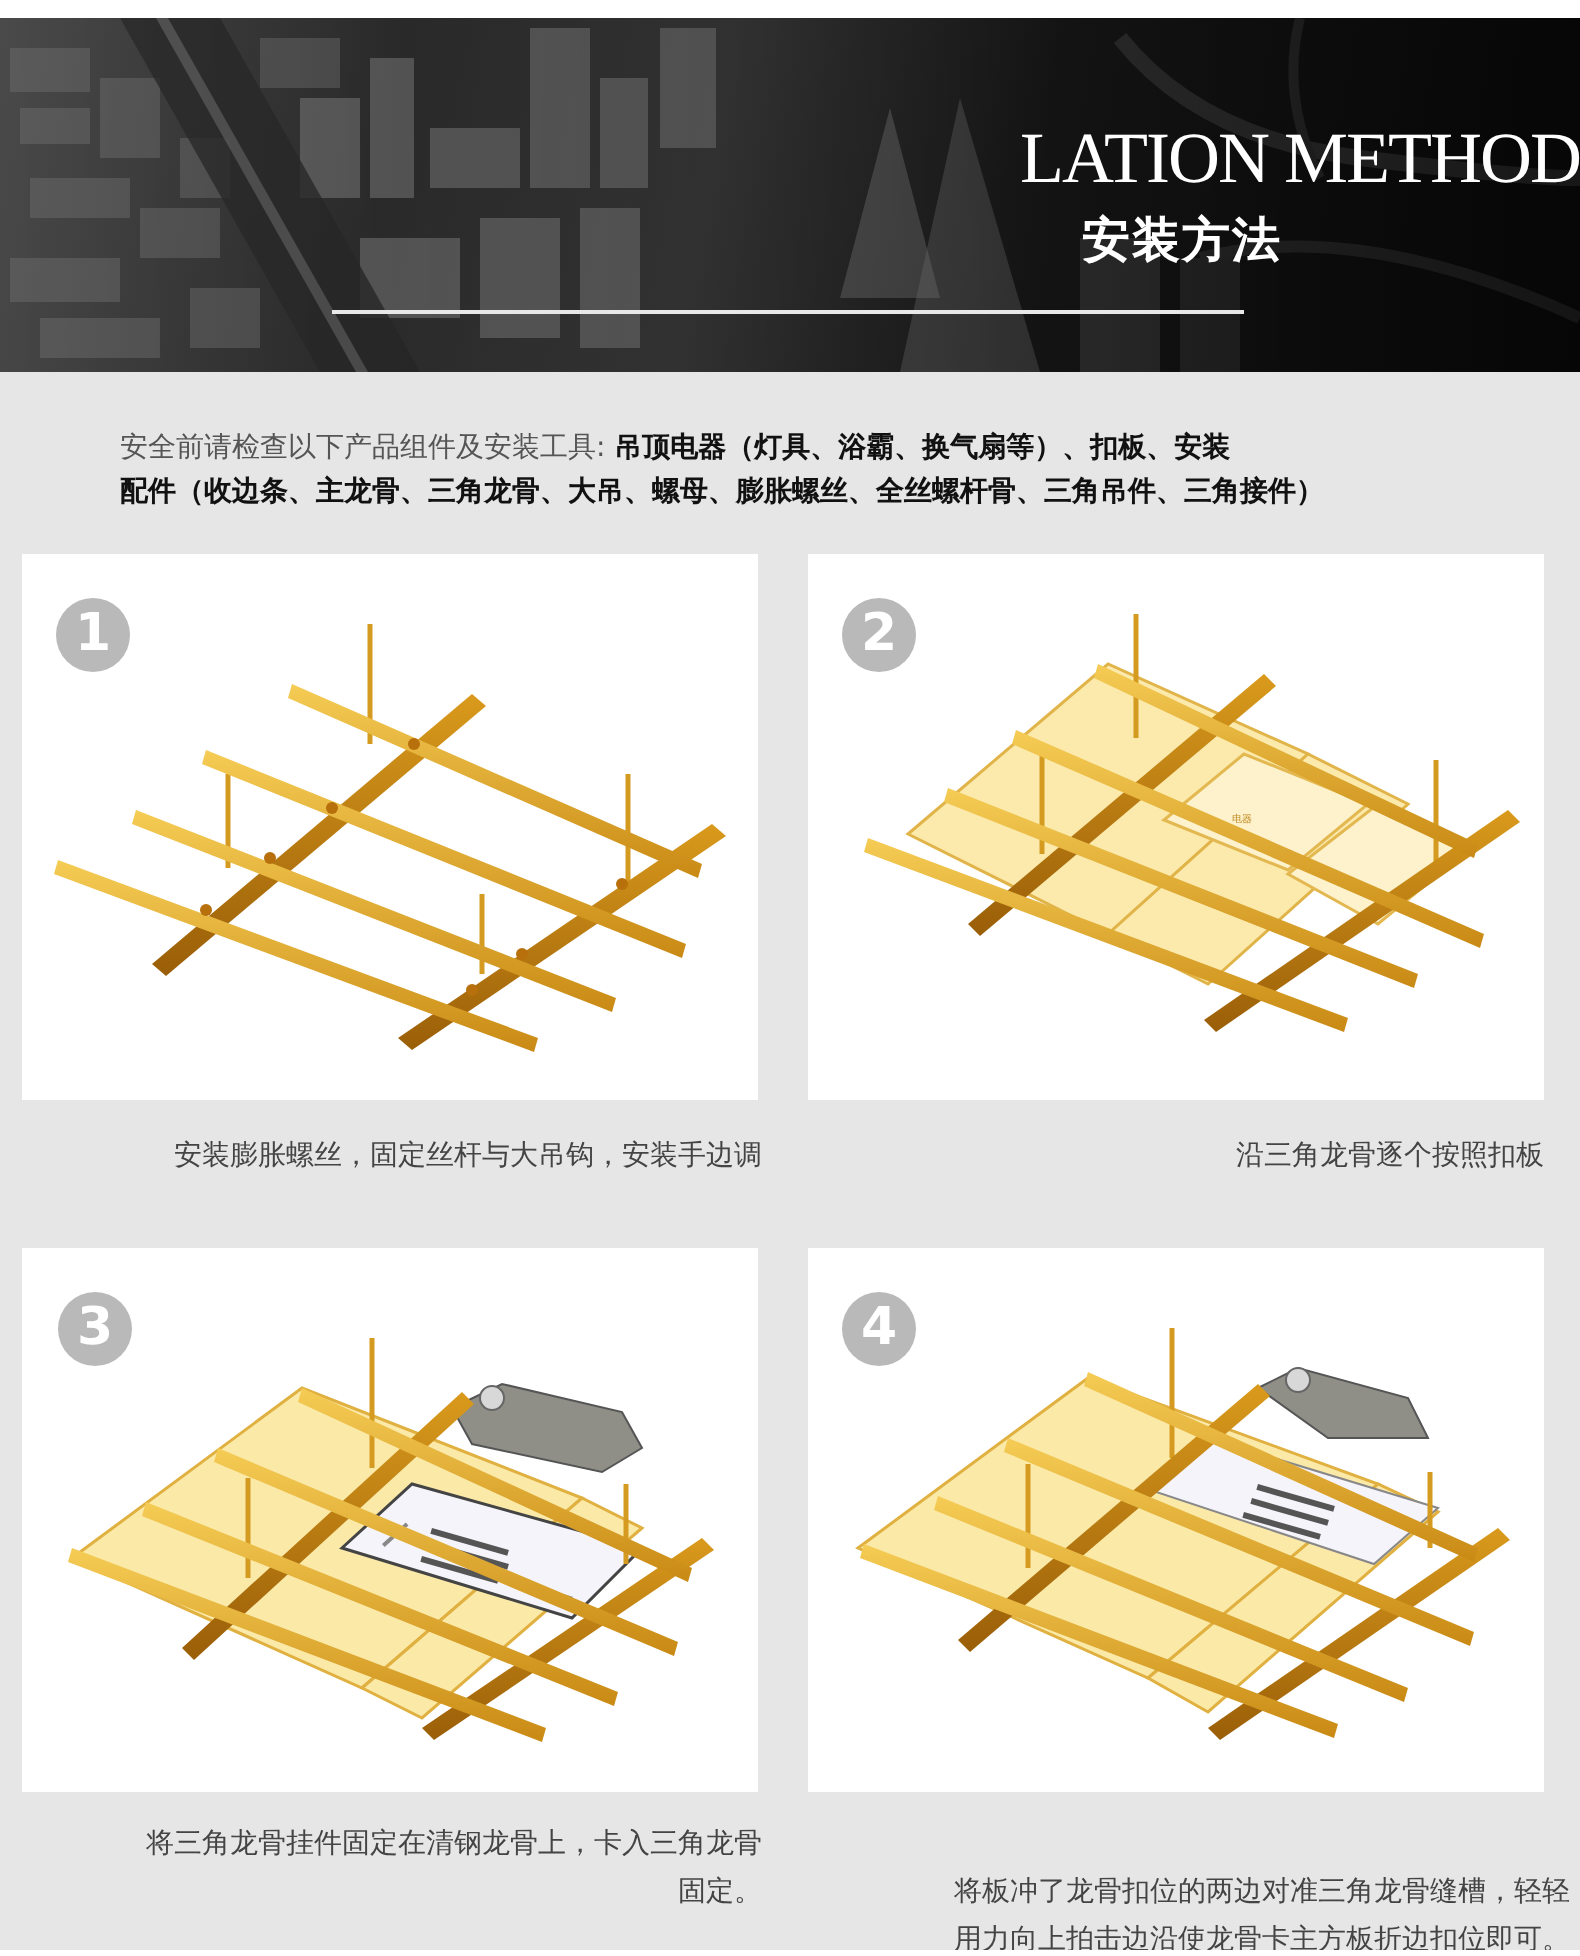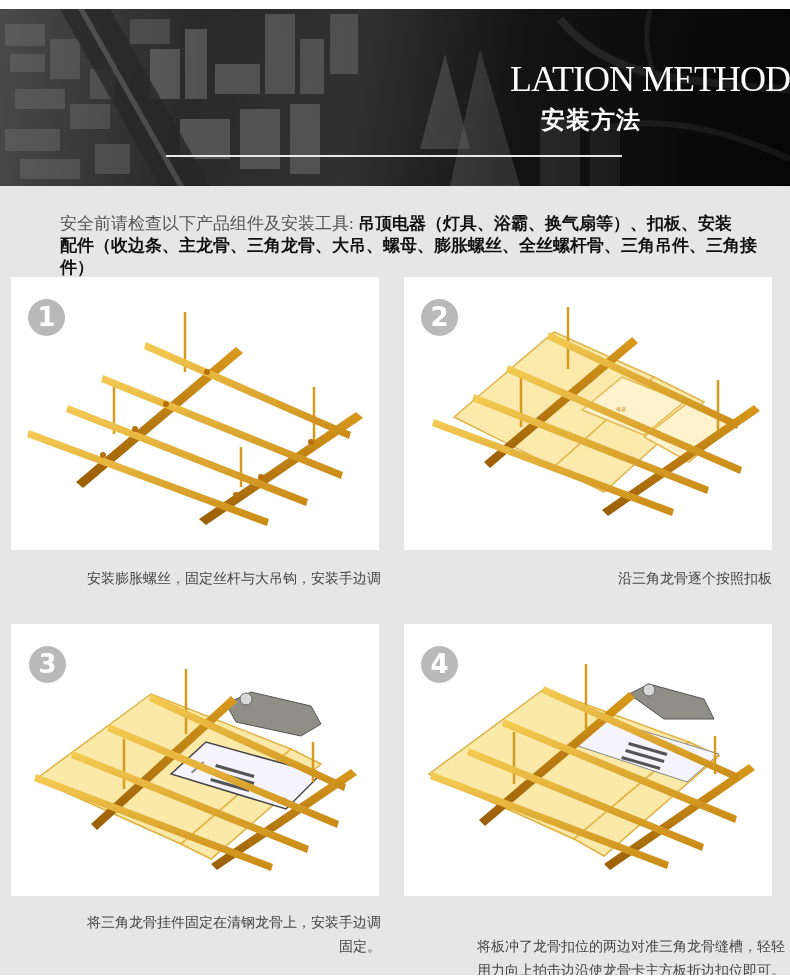--- a/index.html
+++ b/index.html
@@ -11,21 +11,21 @@
   .hero { position: absolute; left: 0; top: 9px; width: 790px; height: 177px; overflow: hidden;
           background: linear-gradient(100deg, #4a4a4a 0%, #2e2e2e 25%, #3c3c3c 45%, #1c1c1c 65%, #0f0f0f 100%); }
   .hero svg.bg { position: absolute; left: 0; top: 0; }
   .hero-title { position: absolute; left: 0; width: 790px; top: 49px; text-align: right;
                 font-family: "Liberation Serif", "DejaVu Serif", serif; font-size: 36px; color: #ffffff;
                 letter-spacing: -1px; }
   .hero-subtitle { position: absolute; left: 0; width: 641px; top: 95px; text-align: right;
                    font-size: 24px; font-weight: bold; color: #ffffff; letter-spacing: 1px; }
   .hero-rule { position: absolute; left: 166px; top: 146px; width: 456px; height: 2px; background: #e8e8e8; }
 
-  .intro { position: absolute; left: 60px; top: 213px; width: 720px; font-size: 17px; line-height: 22px; color: #222; font-family: Liberation Serif, serif; }
+  .intro { position: absolute; left: 60px; top: 213px; width: 720px; font-size: 14px; line-height: 22px; color: #222; }
   .intro .muted { color: #555; }
   .intro .strong { color: #111; font-weight: bold; }
 
   .card { position: absolute; background: #ffffff; }
   .badge { position: absolute; width: 37px; height: 37px; border-radius: 50%; background: #b9b9b9;
            color: #fff; font-size: 26px; font-weight: bold; text-align: center; line-height: 37px; }
   .card svg { position: absolute; left: 0; top: 0; }
 
   .caption { position: absolute; font-size: 14px; line-height: 24px; color: #444; text-align: right; }
 
@@ -212,21 +212,21 @@
     <g fill="url(#gold)">
       <path d="M140 70 L335 160 L333 167 L138 77 Z"></path>
       <path d="M98 100 L328 197 L326 204 L96 107 Z"></path>
       <path d="M62 127 L298 222 L296 229 L60 134 Z"></path>
       <path d="M25 150 L262 240 L260 247 L23 157 Z"></path>
     </g>
   </svg>
   <div class="badge" style="left:18px; top:22px;">3</div>
 </div>
 <div class="caption" style="left:31px; top:910px; width:350px;">
-  <div>将三角龙骨挂件固定在清钢龙骨上，安装手边调</div>
+  <div>将三角龙骨挂件固定在清钢龙骨上，卡入三角龙骨</div>
   <div>固定。</div>
 </div>
 
 <div class="card" style="left:404px; top:624px; width:368px; height:272px;">
   <svg width="368" height="272">
     <g fill="#fbe9a8" stroke="#e0b040" stroke-width="1.5">
       <path d="M25 150 L140 65 L285 118 L170 215 Z"></path>
       <path d="M170 215 L285 118 L315 132 L200 232 Z"></path>
     </g>
     <path d="M225 70 L245 60 L300 75 L310 95 L260 95 Z" fill="#8f8f88" stroke="#555" stroke-width="1"></path>

